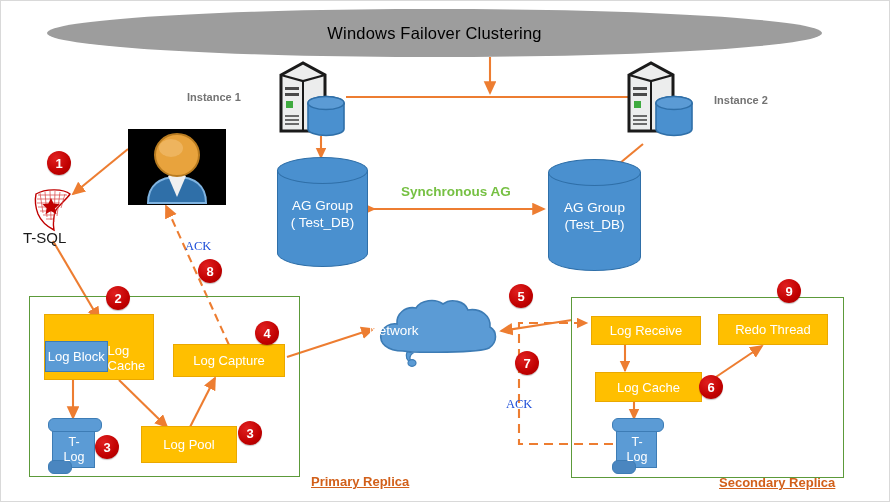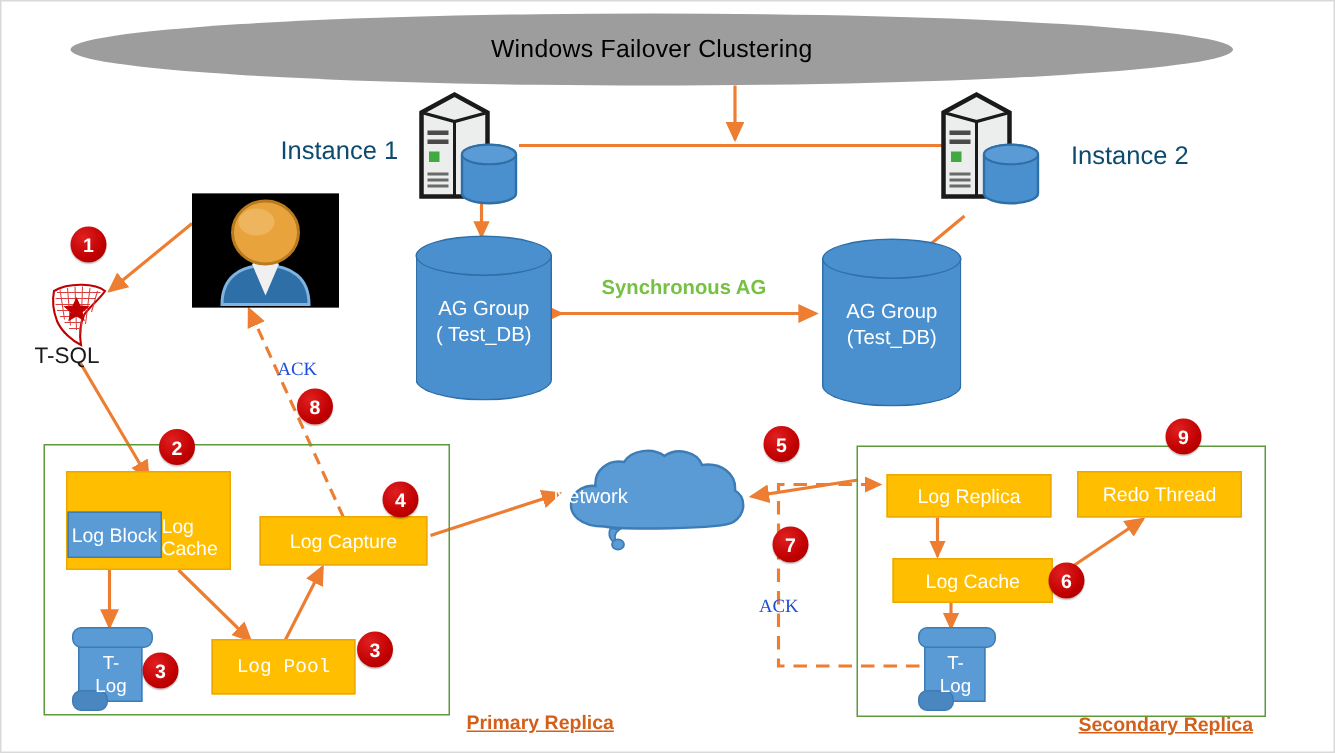--- a/index.html
+++ b/index.html
@@ -33,23 +33,23 @@
     display: flex; align-items: center; justify-content: center;
   }
   .wfc-ellipse span {
     color: #000000;
     font-size: 16.5px;
     letter-spacing: .2px;
   }
 
   
   .instance-label {
-    color: #0c4a6e;
-    font-weight: normal;
-    font-size: 17px;
+    color: #737373;
+    font-weight: bold;
+    font-size: 11px;
     white-space: nowrap;
   }
   .sync-label {
     color: #76c043;
     font-weight: bold;
     font-size: 13.5px;
     white-space: nowrap;
   }
   .replica-label {
     color: #d2601a;
@@ -318,39 +318,39 @@
     <div class="log-block-inner">
       <span>Log Block</span>
     </div>
     <span class="log-cache-txt">Log Cache</span>
   </div>
 
   <div class="abs obox" style="left:172px; top:343px; width:112px; height:33px;">
     <span>Log Capture</span>
   </div>
 
-  <div class="abs obox" style="left:140px; top:425px; width:96px; height:37px;font-family:Liberation Mono, monospace;">
+  <div class="abs obox" style="left:140px; top:425px; width:96px; height:37px;">
     <span>Log Pool</span>
   </div>
 
   <div class="abs tlog" style="left:47px; top:417px; width:52px; height:56px;">
     <div class="sheet"></div>
     <div class="roll-top"></div>
     <div class="roll-bot"></div>
     <div class="tlog-text">
       <div>T-</div>
       <div>Log</div>
     </div>
   </div>
 
   <div class="abs greenbox" style="left:570px; top:296px; width:273px; height:181px;"></div>
   <div class="abs replica-label" style="left:718px; top:474px;">Secondary Replica</div>
 
   <div class="abs obox" style="left:590px; top:315px; width:110px; height:29px;">
-    <span>Log Replica</span>
+    <span>Log Receive</span>
   </div>
 
   <div class="abs obox" style="left:717px; top:313px; width:110px; height:31px;">
     <span>Redo Thread</span>
   </div>
 
   <div class="abs obox" style="left:594px; top:371px; width:107px; height:30px;">
     <span>Log Cache</span>
   </div>
 

